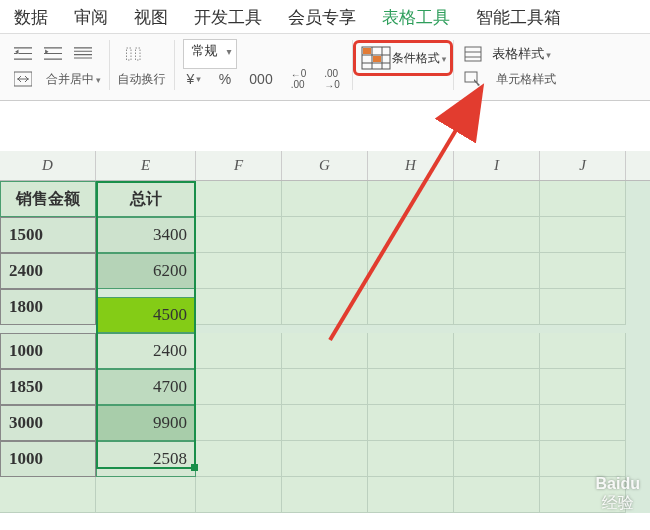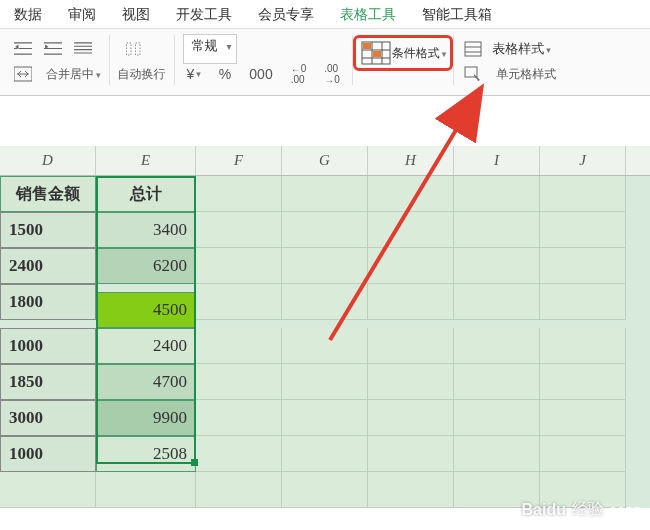--- a/index.html
+++ b/index.html
@@ -13,21 +13,21 @@
       overflow: hidden;
       position: relative;
     }
     
     
     .tab-bar {
       display: flex;
       gap: 26px;
       padding: 6px 14px 4px;
       border-bottom: 1px solid #ddd;
-      font-size: 14px;
+      font-size: 17px;
     }
     .tab { cursor: pointer; color: #333; }
     .tab.active { color: #2e9e5b; }
     
     
     .ribbon {
       display: flex;
       padding: 6px 4px 10px;
       border-bottom: 1px solid #ccc;
       align-items: stretch;
@@ -194,21 +194,21 @@
     
     .watermark {
       position: absolute;
       right: 10px;
       bottom: 10px;
       color: rgba(255,255,255,0.9);
       text-shadow: 0 0 3px rgba(0,0,0,0.4);
       font-size: 16px;
       display: flex;
       align-items: center;
-      gap: 6px;
+      flex-direction: column;
     }
     .paw {
       display: inline-flex;
       gap: 2px;
     }
     .paw span {
       width: 6px; height: 6px;
       background: rgba(255,255,255,0.9);
       border-radius: 50%;
     }

